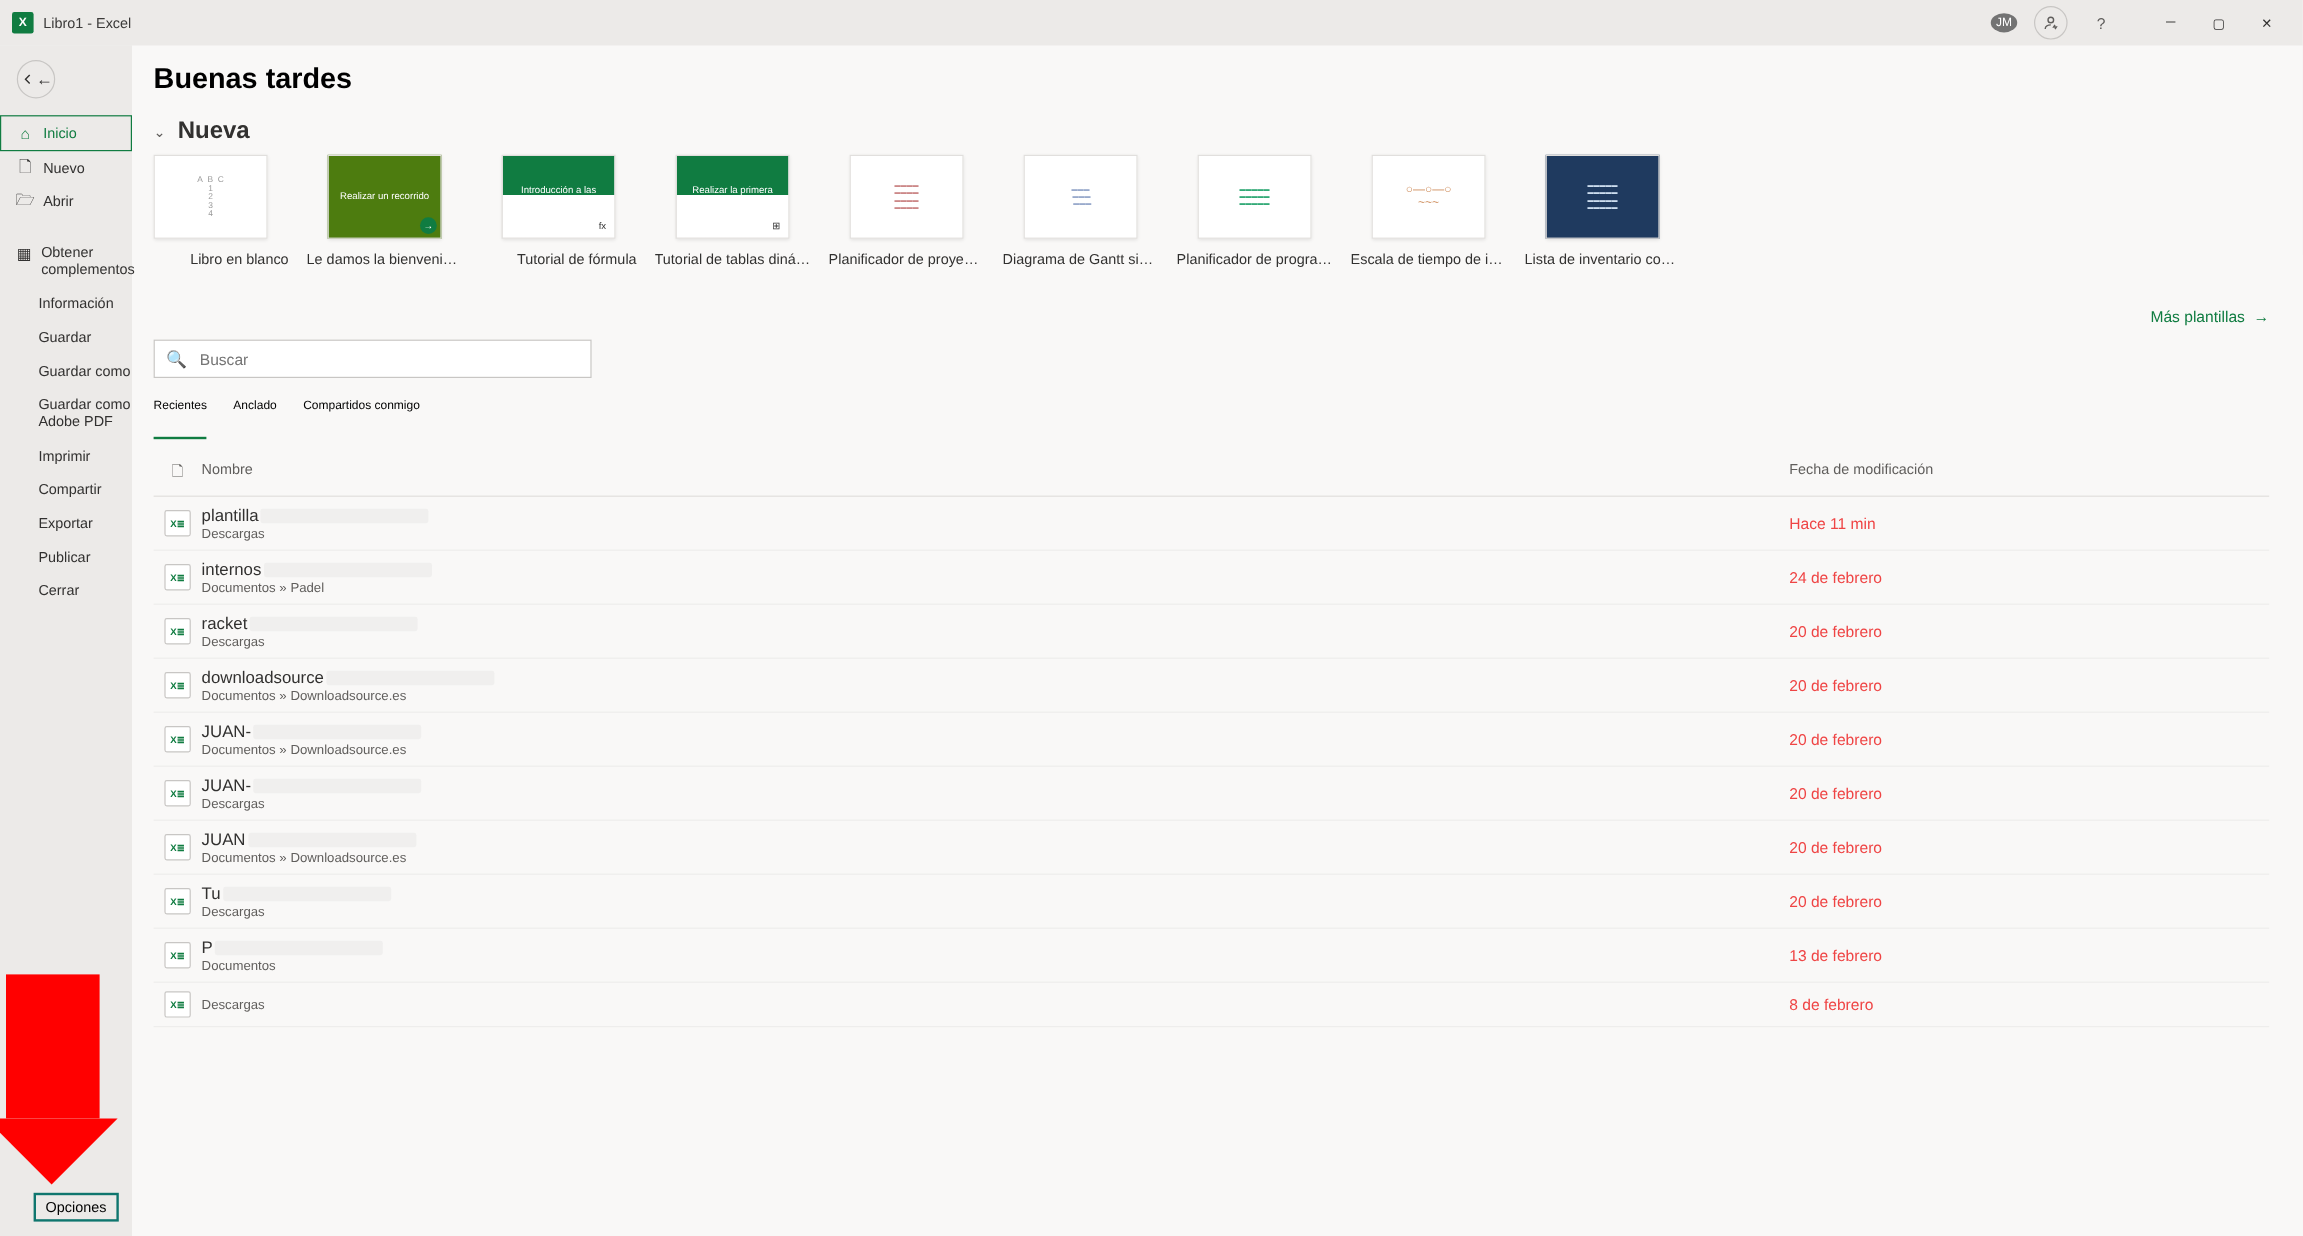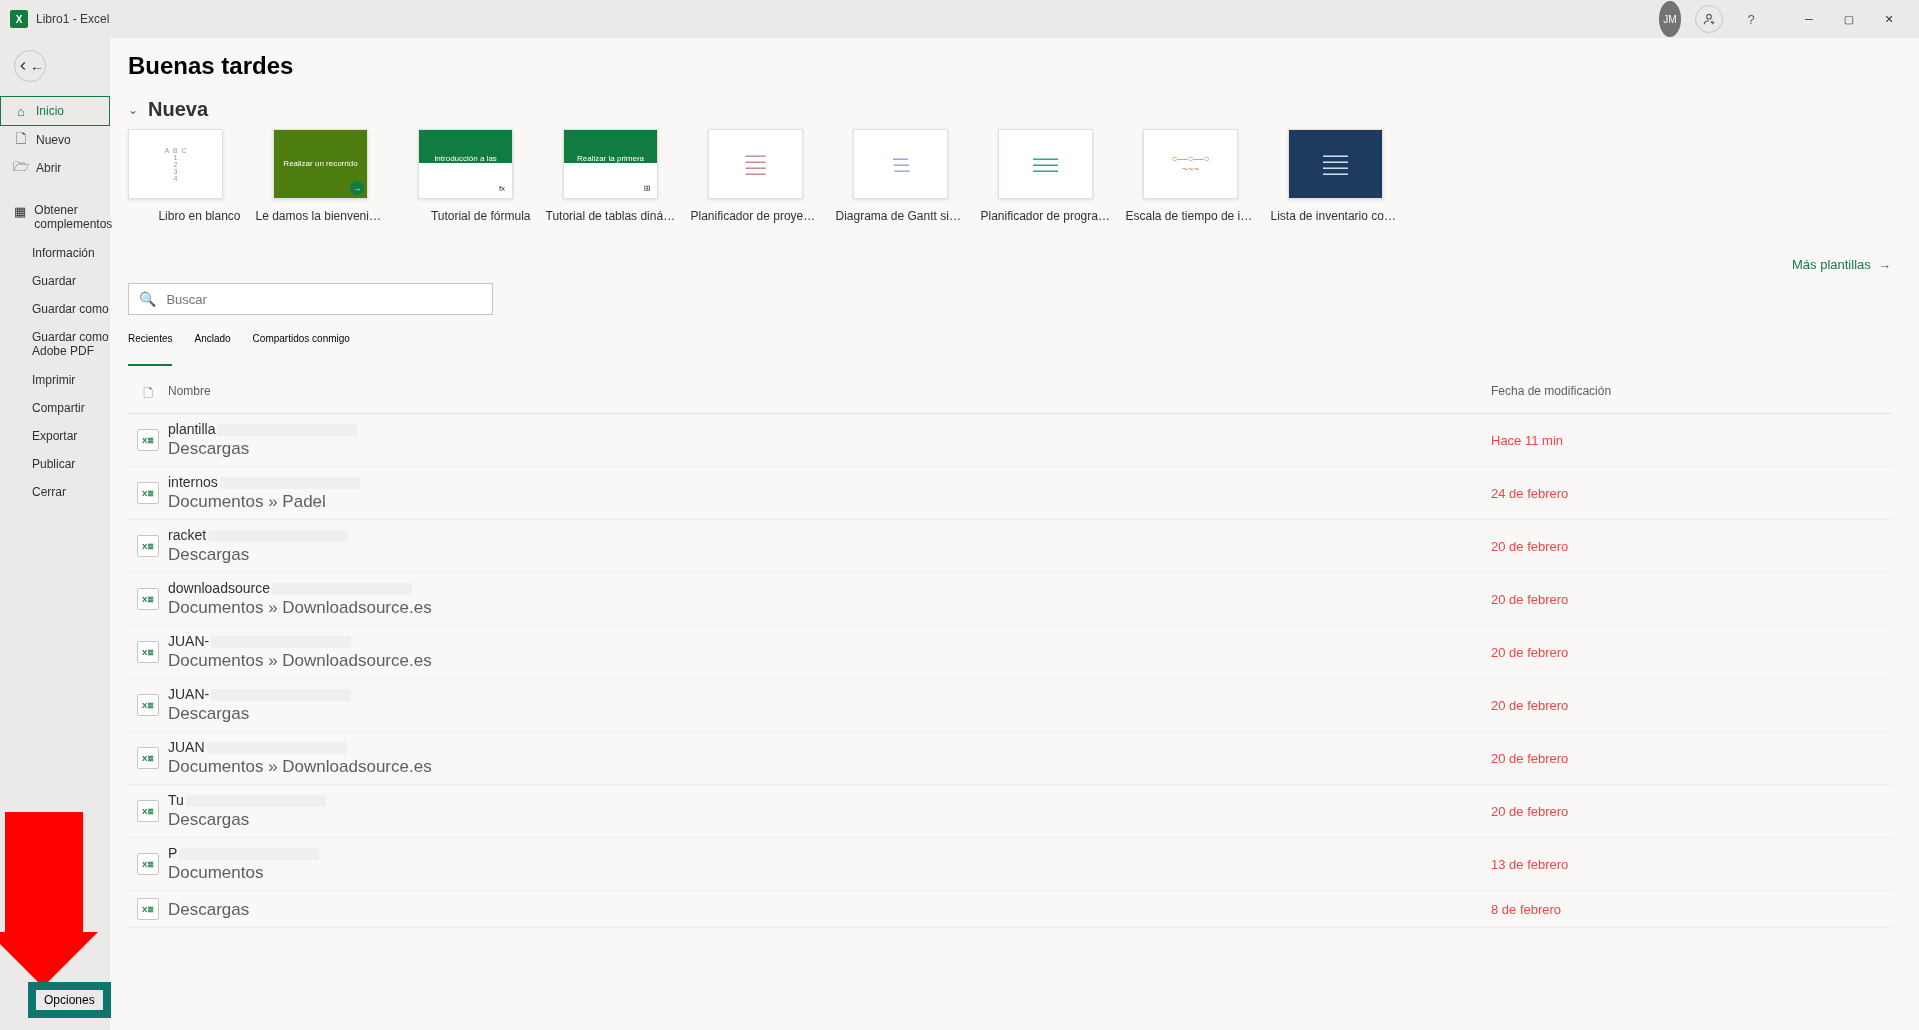--- a/index.html
+++ b/index.html
@@ -3,38 +3,38 @@
 <meta charset="utf-8">
 <style>
 * { margin: 0; padding: 0; box-sizing: border-box; font-family: "Segoe UI", sans-serif; }
 body { background: #f3f2f1; width: 1919px; height: 1030px; overflow: hidden; position: relative; }
 
 
 .titlebar { height: 38px; display: flex; align-items: center; padding: 0 10px; background: #eceae8; }
 .titlebar .excel-icon { width: 18px; height: 18px; background: #107c41; color: #fff; font-size: 10px; font-weight: bold; display: flex; align-items: center; justify-content: center; border-radius: 2px; margin-right: 8px; }
 .titlebar .title { font-size: 12px; color: #3b3a39; }
 .titlebar .right { margin-left: auto; display: flex; align-items: center; gap: 14px; }
-.titlebar .avatar { width: 22px; height: 36px; border-radius: 50%; background: #737373; color: #fff; font-size: 10px; display: flex; align-items: center; justify-content: center; }
+.titlebar .avatar { width: 22px; height: 16px; border-radius: 50%; background: #737373; color: #fff; font-size: 10px; display: flex; align-items: center; justify-content: center; }
 .titlebar .icon-btn { width: 28px; height: 28px; display: flex; align-items: center; justify-content: center; cursor: pointer; color: #605e5c; font-size: 13px; }
 .titlebar .sync-btn { border: 1px solid #c8c6c4; border-radius: 14px; width: 28px; height: 28px; display:flex; align-items:center; justify-content:center;}
 .titlebar .win-controls { display: flex; gap: 0; margin-left: 10px;}
 .titlebar .win-btn { width: 40px; height: 30px; display:flex; align-items:center; justify-content:center; cursor:pointer; font-size:11px; color:#323130;}
 
 .main-area { position: absolute; top: 38px; left: 0; right: 0; bottom: 0; display: flex; }
 
 
 .sidebar { width: 110px; background: #eceae8; padding-top: 8px; position: relative; }
 .back-btn { width: 32px; height: 32px; border: 1px solid #c8c6c4; border-radius: 50%; display: flex; align-items: center; justify-content: center; margin: 4px 0 14px 14px; cursor: pointer; font-size: 14px; color: #323130;}
 .side-item { display: flex; align-items: center; gap: 8px; padding: 7px 0 7px 14px; font-size: 12px; color: #323130; cursor: pointer; }
 .side-item.selected { border: 1px solid #107c41; color: #107c41; padding-left: 13px; }
 .side-item .si-icon { width: 14px; height: 14px; display:flex; align-items:center; justify-content:center; font-size: 13px;}
 .side-item.sub { padding-left: 32px; }
 .side-item.sub.complements { padding-left: 14px; flex-direction: row; align-items:flex-start;}
 .side-item.sub.complements .si-icon { margin-top:1px;}
-.opciones-row { position: absolute; bottom: 12px; left: 28px; padding: 3px 8px; border: 8px solid #0f766e; font-size: 12px; cursor: pointer; }
+.opciones-row { position: absolute; bottom: 12px; left: 28px; padding: 3px 8px; border: 2px solid #0f766e; font-size: 12px; cursor: pointer; }
 
 
 .red-arrow { position: absolute; bottom: 43px; left: 5px; }
 .red-arrow .shaft { width: 78px; height: 120px; background: red; }
 .red-arrow .head  { width: 0; height: 0; border-left: 55px solid transparent; border-right: 55px solid transparent; border-top: 55px solid red; margin-left: -17px; }
 
 
 .content { flex: 1; background: #f9f8f7; padding: 0 28px 0 18px; overflow-y: auto; }
 .greeting { font-size: 24px; font-weight: 600; color: #000000; margin: 14px 0 18px 0; }
 .collapse-row { display:flex; align-items:center; gap:10px; margin-bottom: 8px;}
@@ -69,21 +69,21 @@
 .list-header .col-icon { width: 40px; display:flex; justify-content:center;}
 .list-header .col-name { flex:1;}
 .list-header .col-date { width:400px;}
 
 .row { display:flex; align-items:center; padding: 7px 0; border-bottom:1px solid #eeedec; cursor:pointer;}
 .row .col-icon { width:40px; display:flex; justify-content:center;}
 .row .xls-icon { width:22px; height:22px; border:1px solid #c8c6c4; border-radius:2px; display:flex; align-items:center; justify-content:center; font-size:8px; font-weight:bold; color:#107c41; background:#fff;}
 .row .col-name { flex:1; display:flex; flex-direction:column;}
 .row .col-name .fname { font-size: 14px; color:#323130;}
 .row .col-name .fname .blur { display:inline-block; width:140px; height:12px; background:#f0efee; border-radius:2px; vertical-align:middle; margin-left:2px;}
-.row .col-name .fpath { font-size: 17px; color:#605e5c; margin-top:2px;}
+.row .col-name .fpath { font-size: 11px; color:#605e5c; margin-top:2px;}
 .row .col-date { width:400px; font-size:13px; color:#ef4444;}
 </style>
 </head>
 <body>
 
 <div class="titlebar">
   <div class="excel-icon">X</div>
   <div class="title">Libro1 - Excel</div>
   <div class="right">
     <div class="avatar">JM</div>

